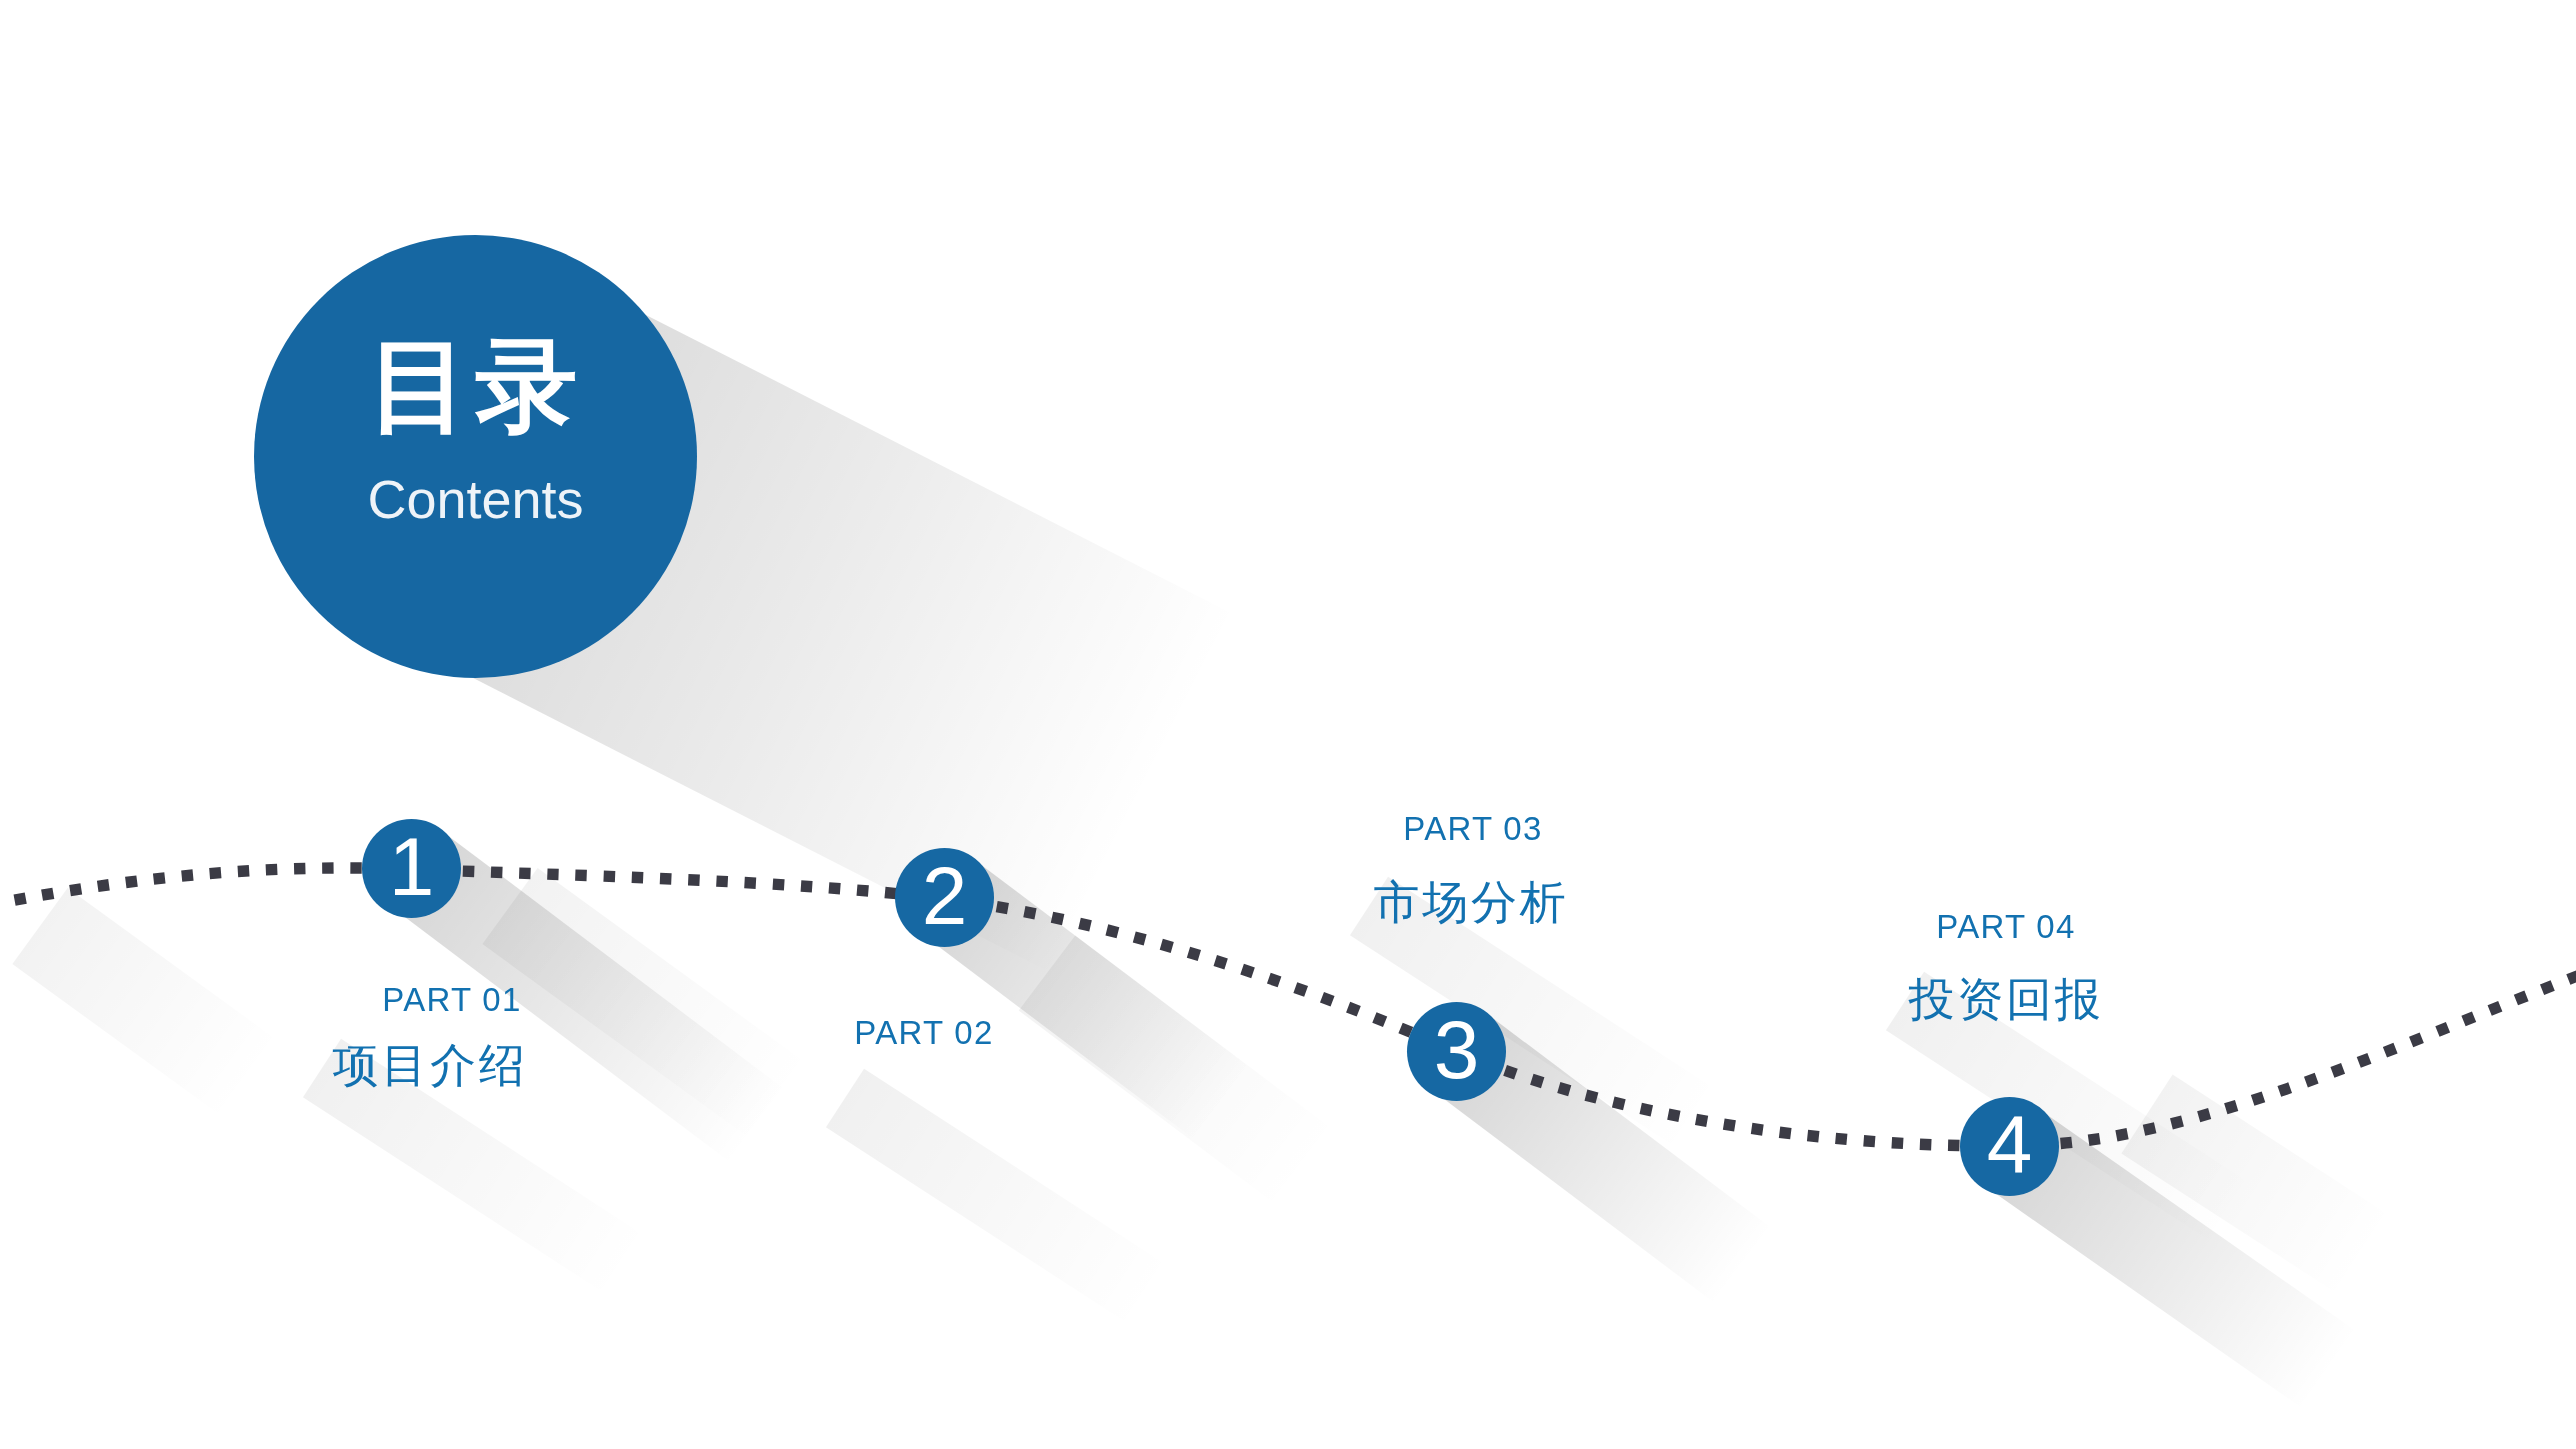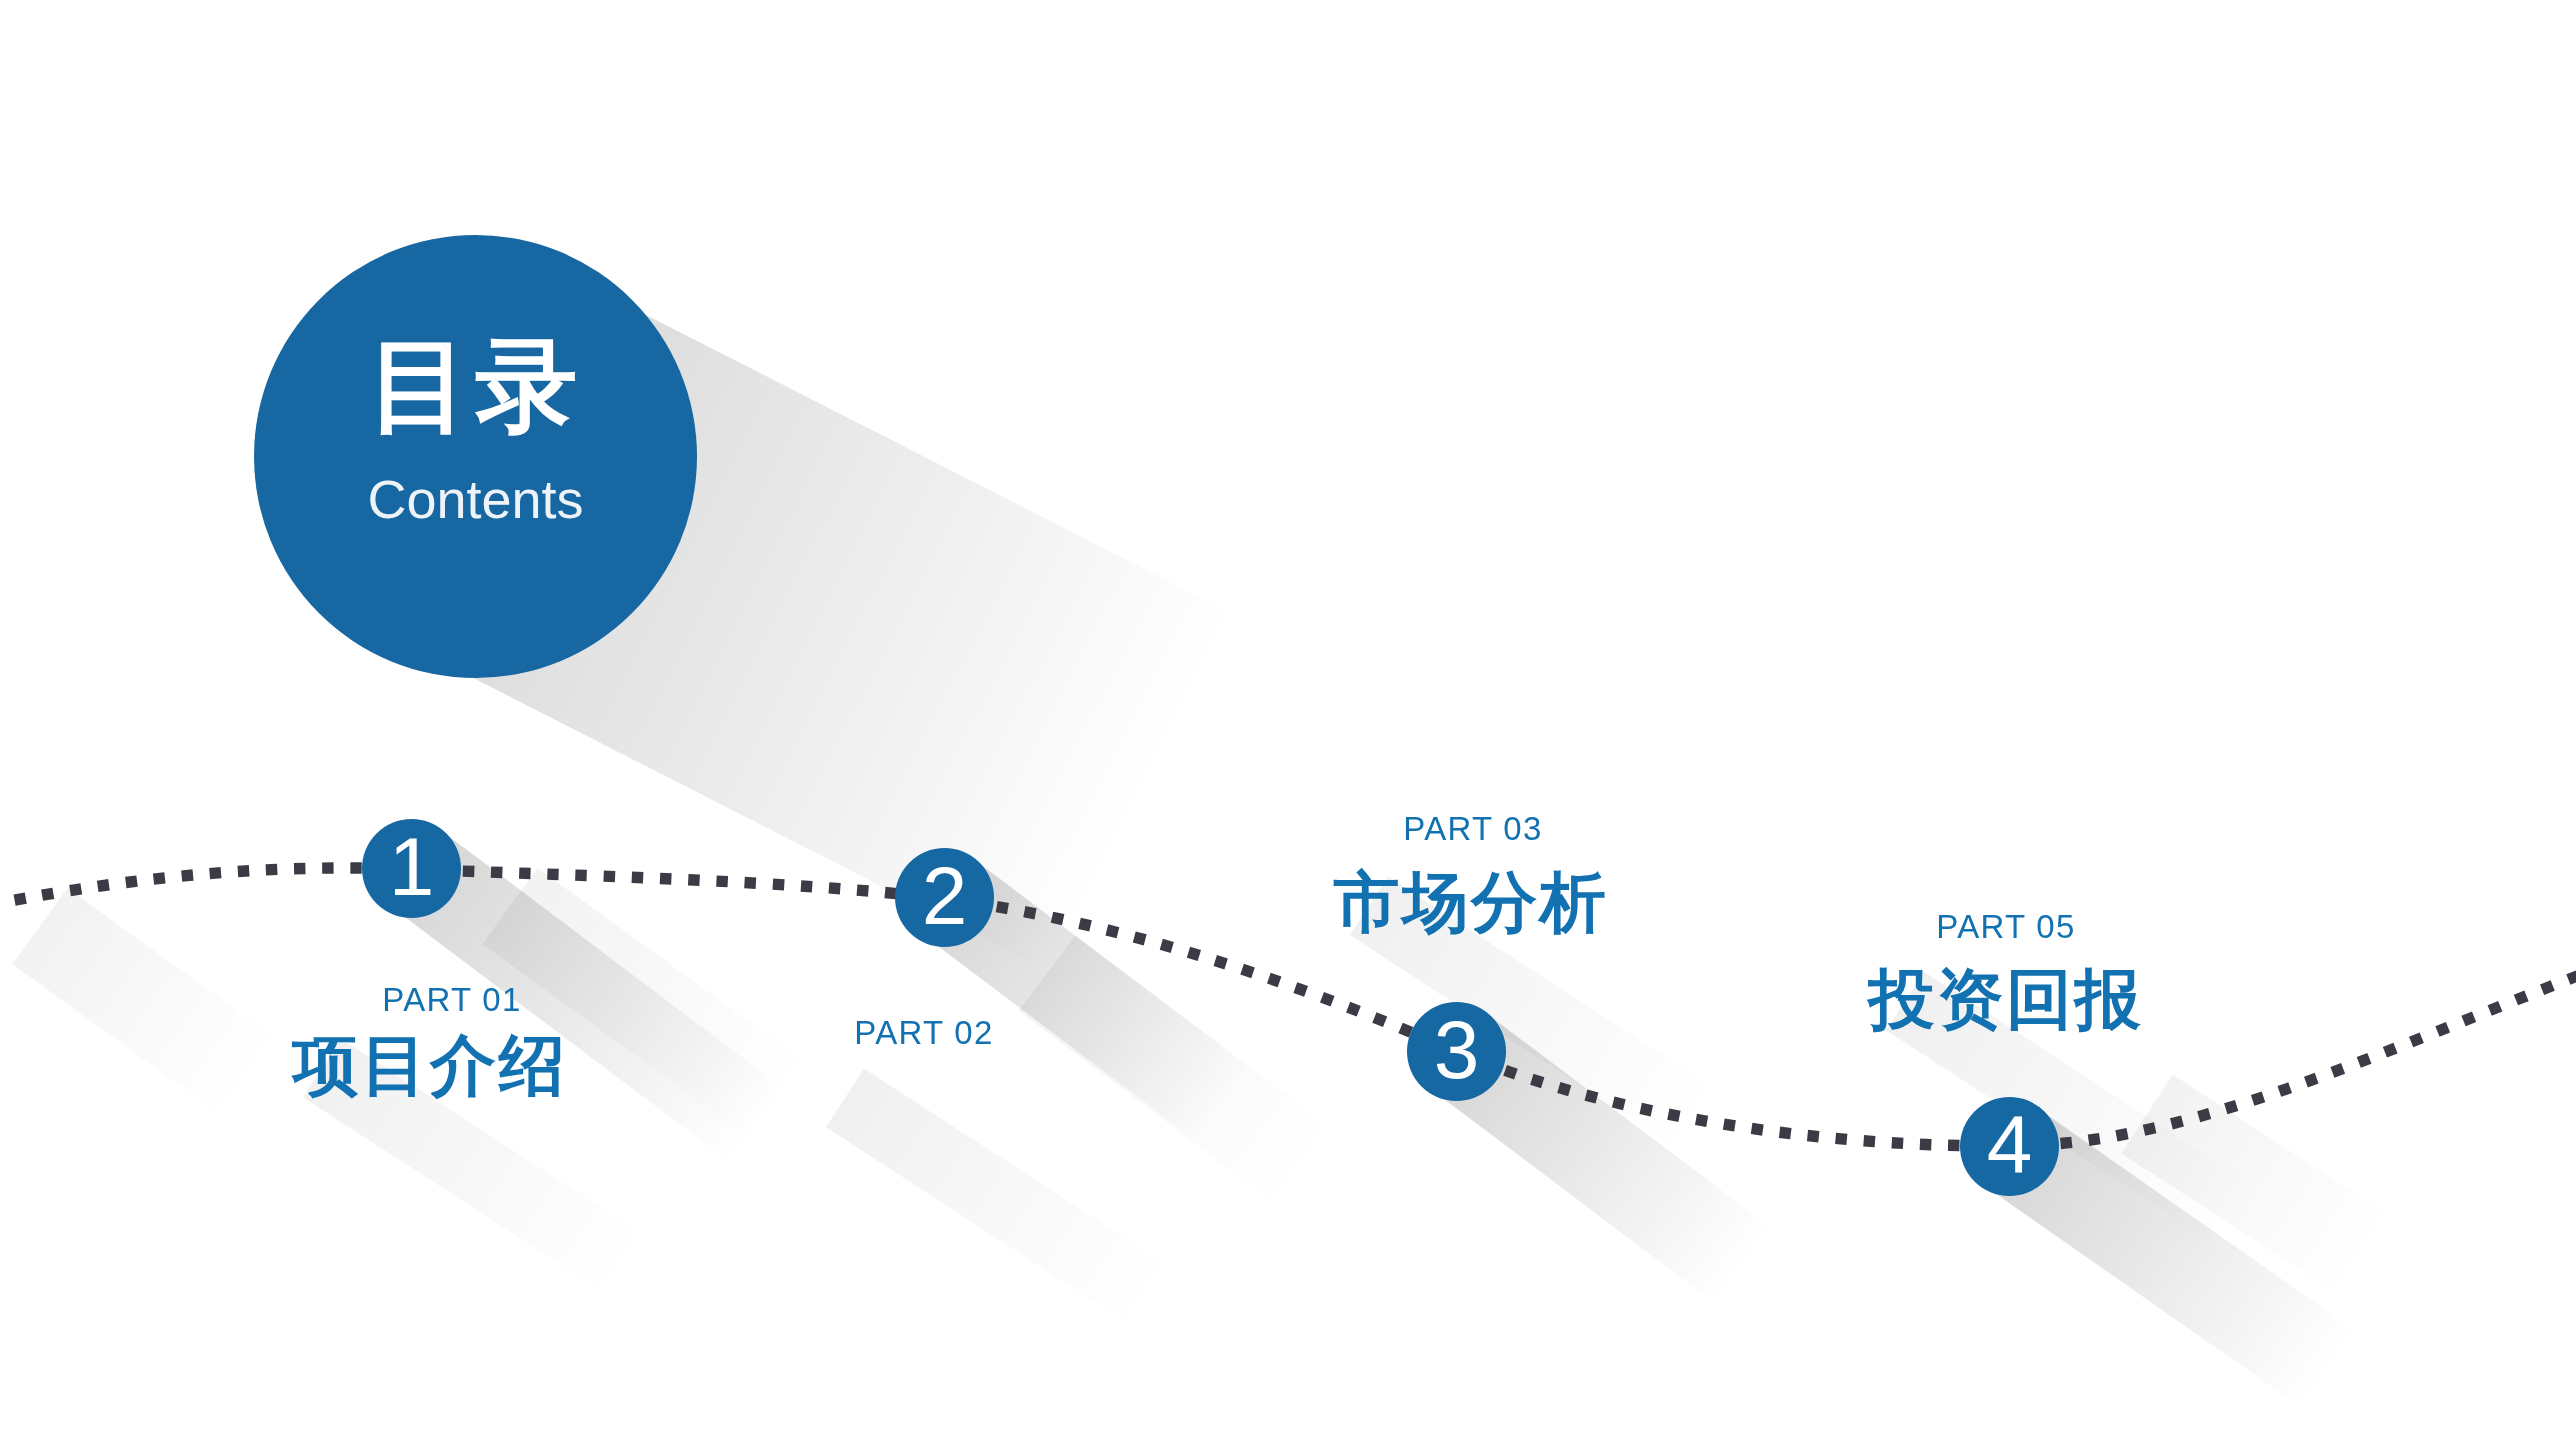--- a/index.html
+++ b/index.html
@@ -105,22 +105,22 @@
     color:var(--text_blue);
     font-size:33px;
     letter-spacing:1.3px;
     white-space:nowrap;
     z-index:5;
   }
   .part-title{
     position:absolute;
     transform:translate(-50%,-50%);
     color:var(--text_blue);
-    font-size:66px;
-    font-weight:bold;
+    font-size:46px;
+    font-weight:normal;
     letter-spacing:2.7px;
     white-space:nowrap;
     z-index:5;
   }
   #label-1{left:428px;top:1000px;margin-left:24px;}
   #title-1{left:430px;top:1066px;}
   #label-2{left:924px;top:1033px;}
   #title-2{left:952px;top:1095px;}
   #label-3{left:1473px;top:829px;}
   #title-3{left:1471px;top:903px;}
@@ -174,17 +174,17 @@
   </div>
 
   <div class="part-label" id="label-1">PART 01</div>
   <div class="part-title" id="title-1">项目介绍</div>
 
   <div class="part-label" id="label-2">PART 02</div>
 
   <div class="part-label" id="label-3">PART 03</div>
   <div class="part-title" id="title-3">市场分析</div>
 
-  <div class="part-label" id="label-4">PART 05</div>
+  <div class="part-label" id="label-4">PART 04</div>
   <div class="part-title" id="title-4">投资回报</div>
 
 </div>
 
 
 </body></html>

